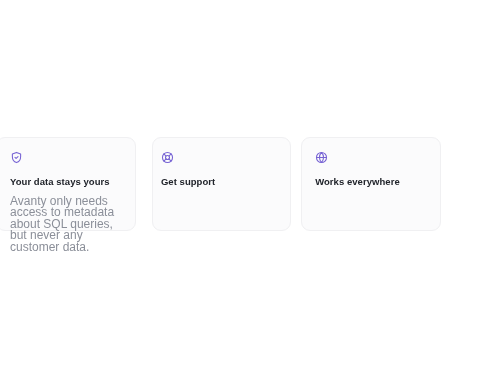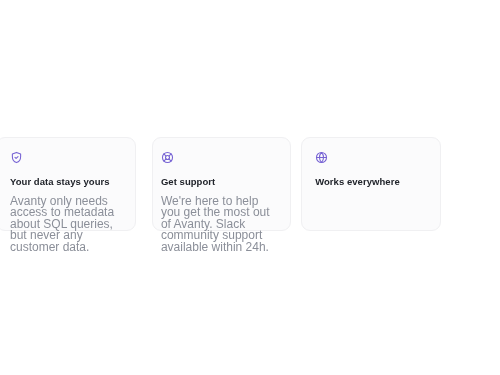--- a/index.html
+++ b/index.html
@@ -100,21 +100,20 @@
 
   <div class="feature-card card-1">
     <span class="card-icon">
       <svg viewBox="0 0 24 24" fill="none" stroke="currentColor" stroke-width="2" stroke-linecap="round" stroke-linejoin="round">
         <circle cx="12" cy="12" r="9.3"></circle>
         <circle cx="12" cy="12" r="3.7"></circle>
         <path d="M5.4 5.4l3.9 3.9M14.7 14.7l3.9 3.9M18.6 5.4l-3.9 3.9M9.3 14.7l-3.9 3.9"></path>
       </svg>
     </span>
     <div class="card-title">Get support</div>
-    <div class="card-body">We're here to help you get the most out of Avanty. Slack community support available within 24h.</div>
   </div>
 
   <div class="feature-card card-2">
     <span class="card-icon">
       <svg viewBox="0 0 24 24" fill="none" stroke="currentColor" stroke-width="2" stroke-linecap="round" stroke-linejoin="round">
         <circle cx="12" cy="12" r="9.3"></circle>
         <path d="M2.7 12h18.6"></path>
         <path d="M12 2.7c2.4 2.6 3.7 5.9 3.7 9.3s-1.3 6.7-3.7 9.3c-2.4-2.6-3.7-5.9-3.7-9.3S9.6 5.3 12 2.7z"></path>
       </svg>
     </span>

